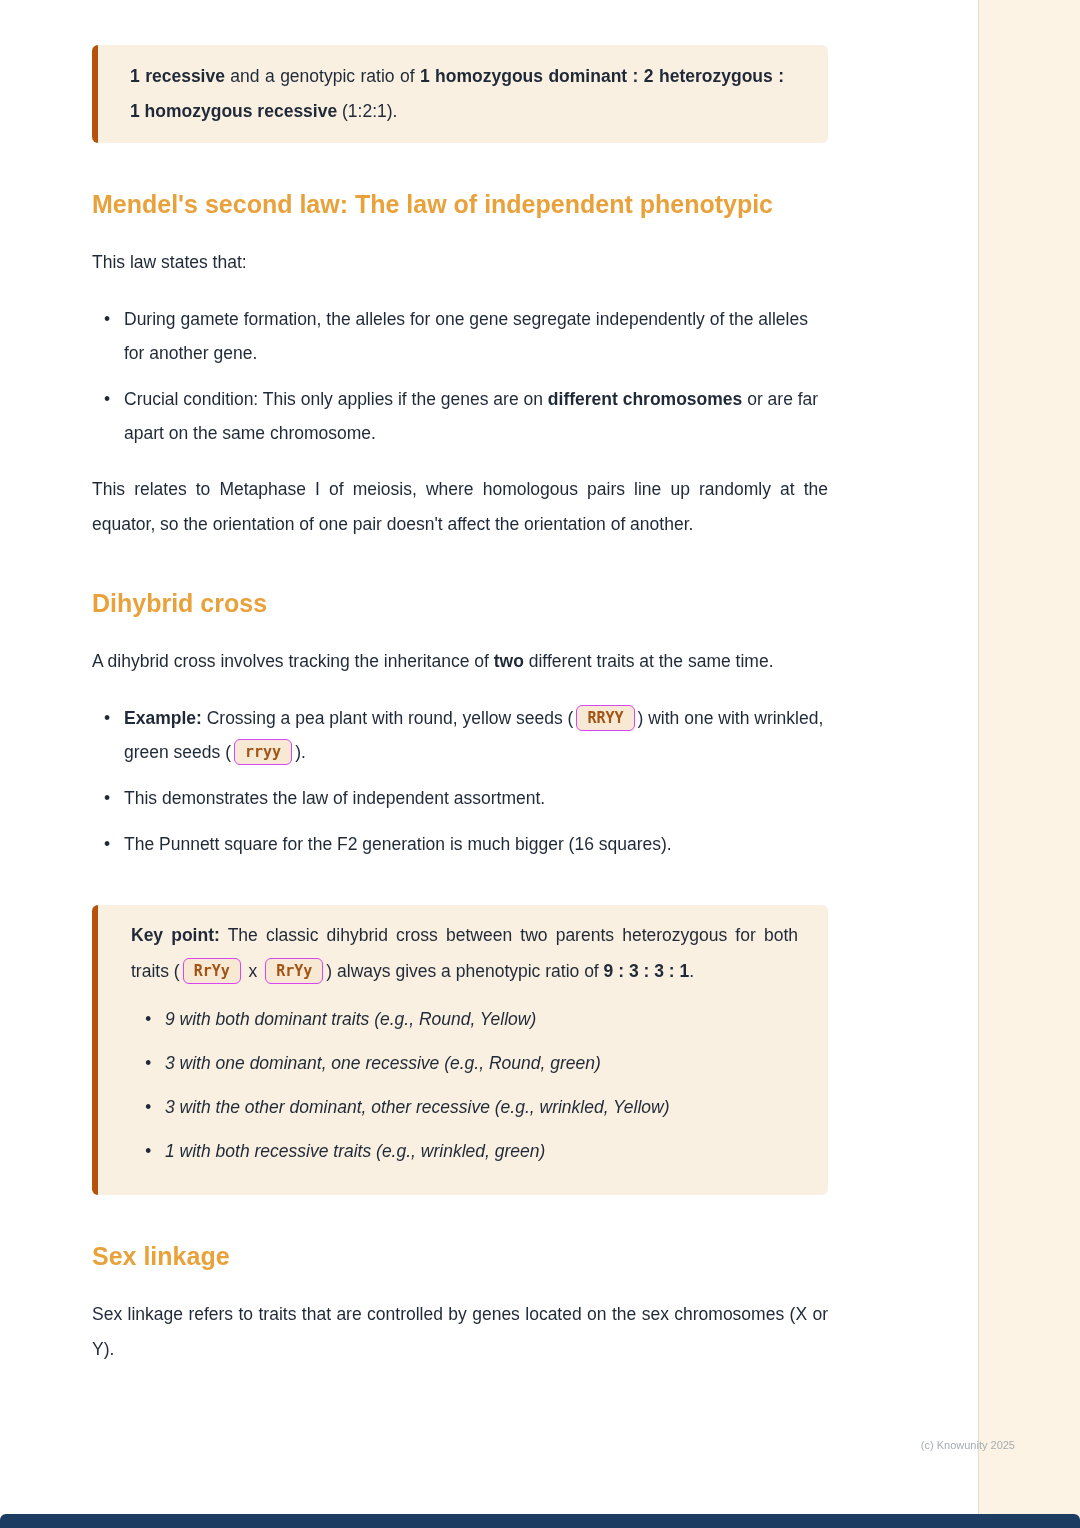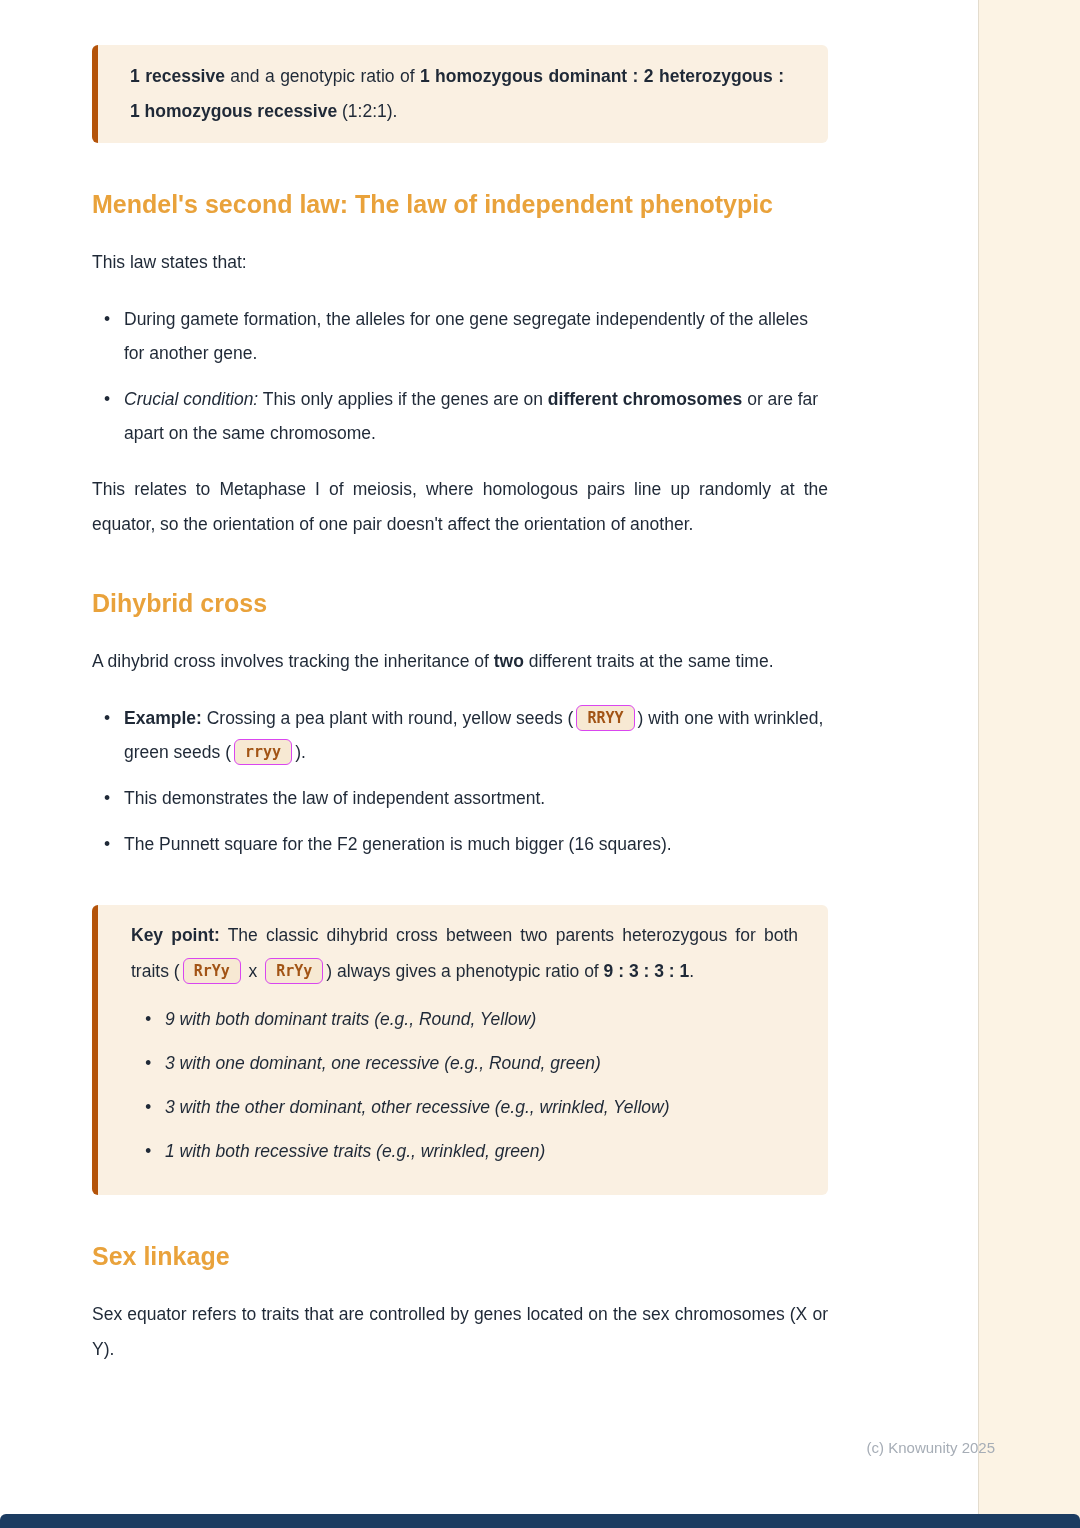--- a/index.html
+++ b/index.html
@@ -57,40 +57,40 @@
   ul.bullets li::before {
     content:"\2022";
     position:absolute;
     left:-20px;
     top:0;
     color:#1F2937;
   }
   .callout-key ul.bullets { margin:14px 0 0 0; padding-left:34px;font-style:italic; }
   .callout-key ul.bullets li { margin-bottom:11px; line-height:33px; }
   .b { font-weight:700; }
-  .i { font-style:italic; }
+  .i { }
   .code-chip {
     display:inline-block;
     font-family:"DejaVu Sans Mono","Liberation Mono",monospace;
     font-weight:700;
     font-size:15px;
     line-height:20px;
     color:#A25415;
     background:#F7E9D3;
     border:1px solid #d946ef;
     border-radius:6px;
     padding:2px 10px;
     margin:0 3px;
     vertical-align:1px;
   }
   .footer-credit {
     position:absolute;
     top:1439px;
-    right:85px;
-    font-size:15px;
+    right:65px;
+    font-size:11px;
     color:#A6ADB6;
     z-index:5;
   }
   .bottom-bar {
     position:absolute;
     left:0; bottom:0;
     width:1080px; height:14px;
     background:#1C3C61;
     border-radius:6px 6px 0 0;
     z-index:4;
@@ -140,20 +140,20 @@
       <ul class="bullets">
         <li><span>9 with both dominant traits (e.g., Round, Yellow)</span></li>
         <li><span>3 with one dominant, one recessive (e.g., Round, green)</span></li>
         <li><span>3 with the other dominant, other recessive (e.g., wrinkled, Yellow)</span></li>
         <li><span>1 with both recessive traits (e.g., wrinkled, green)</span></li>
       </ul>
     </div>
 
     <h2>Sex linkage</h2>
 
-    <p class="body-text justify">Sex equator refers to traits that are controlled by genes located on the sex chromosomes (X or Y).</p>
+    <p class="body-text justify">Sex linkage refers to traits that are controlled by genes located on the sex chromosomes (X or Y).</p>
 
   </div>
 </div>
 
 <div class="footer-credit">(c) Knowunity 2025</div>
 
 <div class="bottom-bar"></div>
 
 </body></html>

